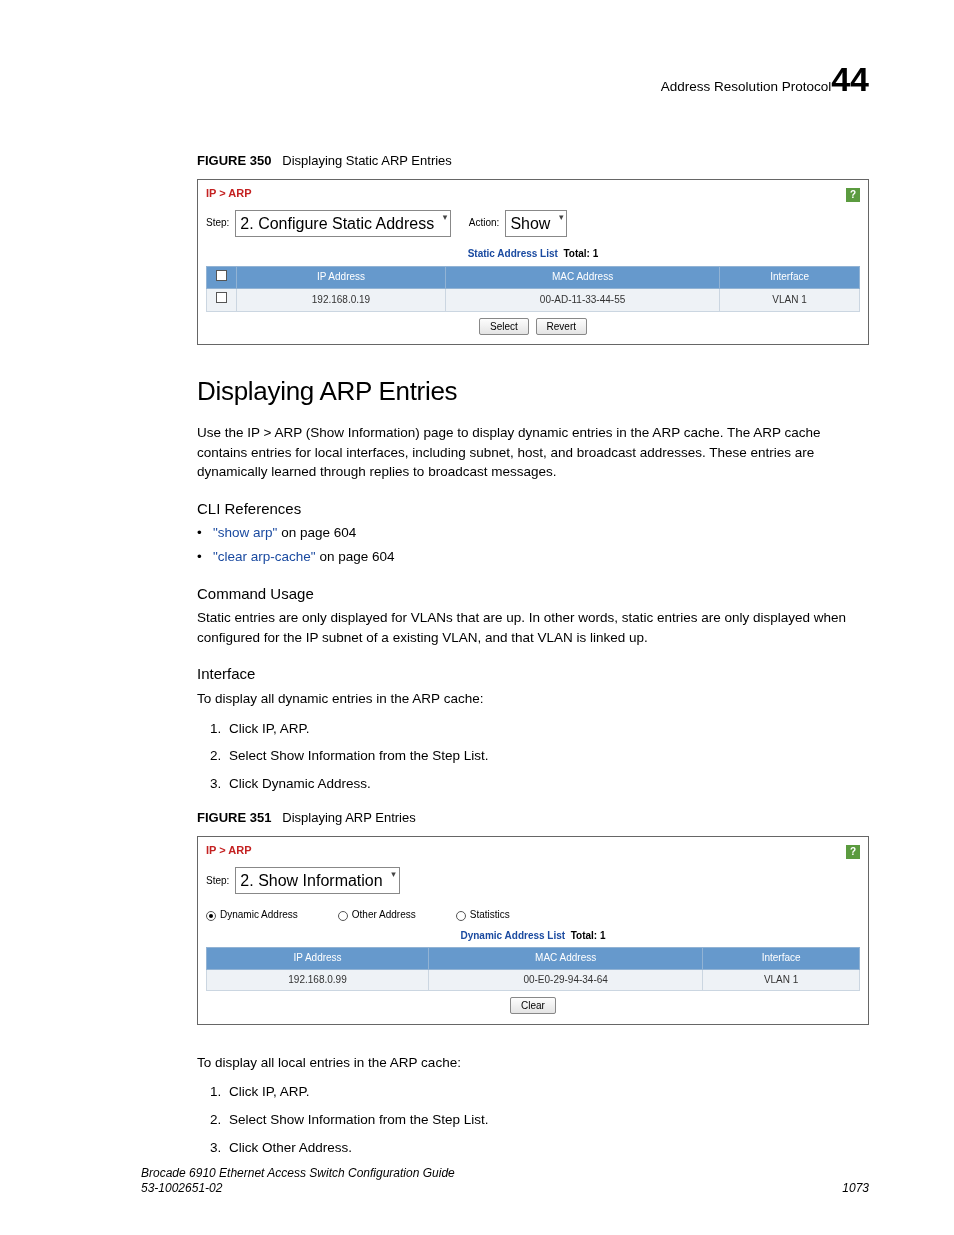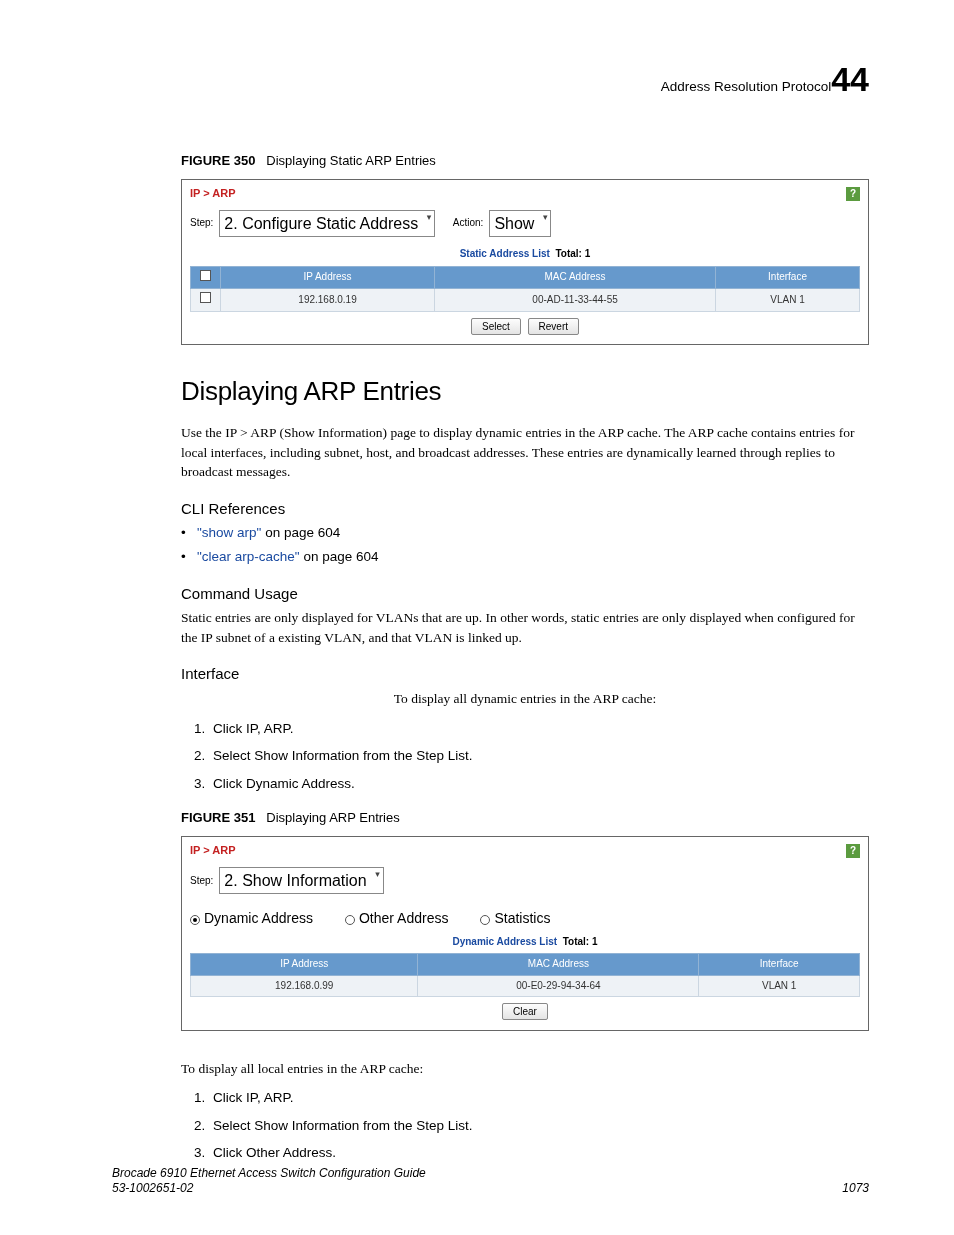--- a/index.html
+++ b/index.html
@@ -17,79 +17,79 @@
     padding: 55px 85px 40px 125px;
   }
   .header-row {
     display: flex;
     justify-content: flex-end;
     align-items: baseline;
     margin-bottom: 48px;
   }
   .section-name { font-size: 13.5px; }
   .chapter-num { font-size: 34px; font-weight: bold; font-family: Arial, sans-serif; }
-  .content-col { margin-left: 56px; }
+  .content-col { margin-left: 72px; }
   .fig-caption { font-size: 13px; margin-bottom: 8px; }
   .fig-caption .fig-label { font-weight: bold; font-family: Arial, sans-serif; }
   .screenshot {
     border: 1px solid #666;
     background: #fff;
     margin-bottom: 28px;
     font-family: Tahoma, Arial, sans-serif;
     font-size: 10px;
   }
   .shot-title {
     color: #c42121;
     font-weight: bold;
     font-size: 11px;
     padding: 6px 8px 4px;
     display: flex;
     justify-content: space-between;
-    align-items: center;
+    align-items: flex-end;
   }
   .help-box {
     display:inline-block; width:14px; height:14px;
     background:#5b9b3f; color:#fff; font-weight:bold;
     text-align:center; line-height:14px; font-size:10px;
   }
   .shot-body { padding: 0 8px 8px; }
   .step-row { display:flex; align-items:center; gap:6px; padding:4px 0 8px; font-size:10px;}
   .step-row .lbl { font-weight:normal; }
   .drop { border:1px solid #888; background:#fff; padding:1px 16px 1px 4px; font-size:16px; position:relative; display:inline-block;}
   .drop::after{content:"▾"; position:absolute; right:3px; top:0; font-size:9px; color:#444;}
   .list-title { color:#1a4aa0; font-weight:bold; font-size:10px; padding:2px 0 4px;text-align:center;}
   .list-title .cnt { color:#000; }
   .tbl { width:100%; border-collapse:collapse; table-layout:fixed;}
   .tbl th { background:#6699cc; color:#fff; font-weight:normal; font-size:10px; padding:3px 4px; border:1px solid #92b3d4; text-align:center;}
   .tbl td { background:#eef2f6; font-size:10px; padding:3px 4px; border:1px solid #cbd6e1; text-align:center; color:#333;}
   .tbl .chk-col { width:30px; }
   .chk { display:inline-block; width:11px; height:11px; border:1px solid #555; background:#fff;}
   .btn-row { text-align:center; padding:8px 0 2px;}
   .btn { font-size:10px; border:1px solid #888; background:linear-gradient(#fdfdfd,#e4e4e4); padding:2px 10px; margin:0 2px; border-radius:2px;}
-  .radio-row { display:flex; gap:32px; padding:6px 0 4px; font-size:14px;}
+  .radio-row { display:flex; gap:40px; padding:6px 0 4px; font-size:10px;}
   .radio { display:inline-block; width:10px;height:10px;border:1px solid #555;border-radius:50%; position:relative; vertical-align:middle; margin-right:4px;}
   .radio.sel::after{content:"";position:absolute;left:2px;top:2px;width:4px;height:4px;border-radius:50%;background:#000;}
   h2.section {
     font-family: "Arial Narrow", Arial, sans-serif;
     font-weight: normal;
     font-size: 26px;
     font-stretch: condensed;
     letter-spacing: -0.3px;
     margin: 0 0 12px;
   }
-  p.body { margin-bottom: 16px; font-family: Liberation Serif, serif; }
+  p.body { margin-bottom: 16px; }
   .sub-h { font-weight:normal; font-size:15px; margin-bottom:4px;}
   ul.bullets { list-style:none; padding-left:16px; margin-bottom:16px;}
   ul.bullets li::before { content:"•"; position:absolute; margin-left:-16px;}
   ul.bullets li { margin-bottom:4px;}
   .link { color:#1a4aa0; }
   ol.steps { padding-left:28px; margin-bottom:16px;}
   ol.steps li { margin-bottom:8px; padding-left:4px;}
   .footer {
-    position:absolute; bottom:38px; left:112px; right:85px;
+    position:absolute; bottom:38px; left:141px; right:85px;
     display:flex; justify-content:space-between; align-items:flex-end;
     font-style:italic; font-size:12px;
   }
   .footer .left { line-height:1.3;}
   .footer .right { font-style:italic;}
 </style>
 </head>
 <body>
 
 <div class="page">
@@ -157,21 +157,21 @@
     <div class="sub-h">CLI References</div>
     <ul class="bullets">
       <li><span class="link">"show arp"</span><span> on page 604</span></li>
       <li><span class="link">"clear arp-cache"</span><span> on page 604</span></li>
     </ul>
 
     <div class="sub-h">Command Usage</div>
     <p class="body">Static entries are only displayed for VLANs that are up. In other words, static entries are only displayed when configured for the IP subnet of a existing VLAN, and that VLAN is linked up.</p>
 
     <div class="sub-h">Interface</div>
-    <p class="body" style="margin-bottom:10px;text-align:center;">To display all dynamic entries in the ARP cache:</p>
+    <p class="body" style="margin-bottom:10px;">To display all dynamic entries in the ARP cache:</p>
     <ol class="steps">
       <li>Click IP, ARP.</li>
       <li>Select Show Information from the Step List.</li>
       <li>Click Dynamic Address.</li>
     </ol>
 
     <div class="fig-caption">
       <span class="fig-label">FIGURE 351</span>
       &nbsp;&nbsp;<span>Displaying ARP Entries</span>
     </div>

